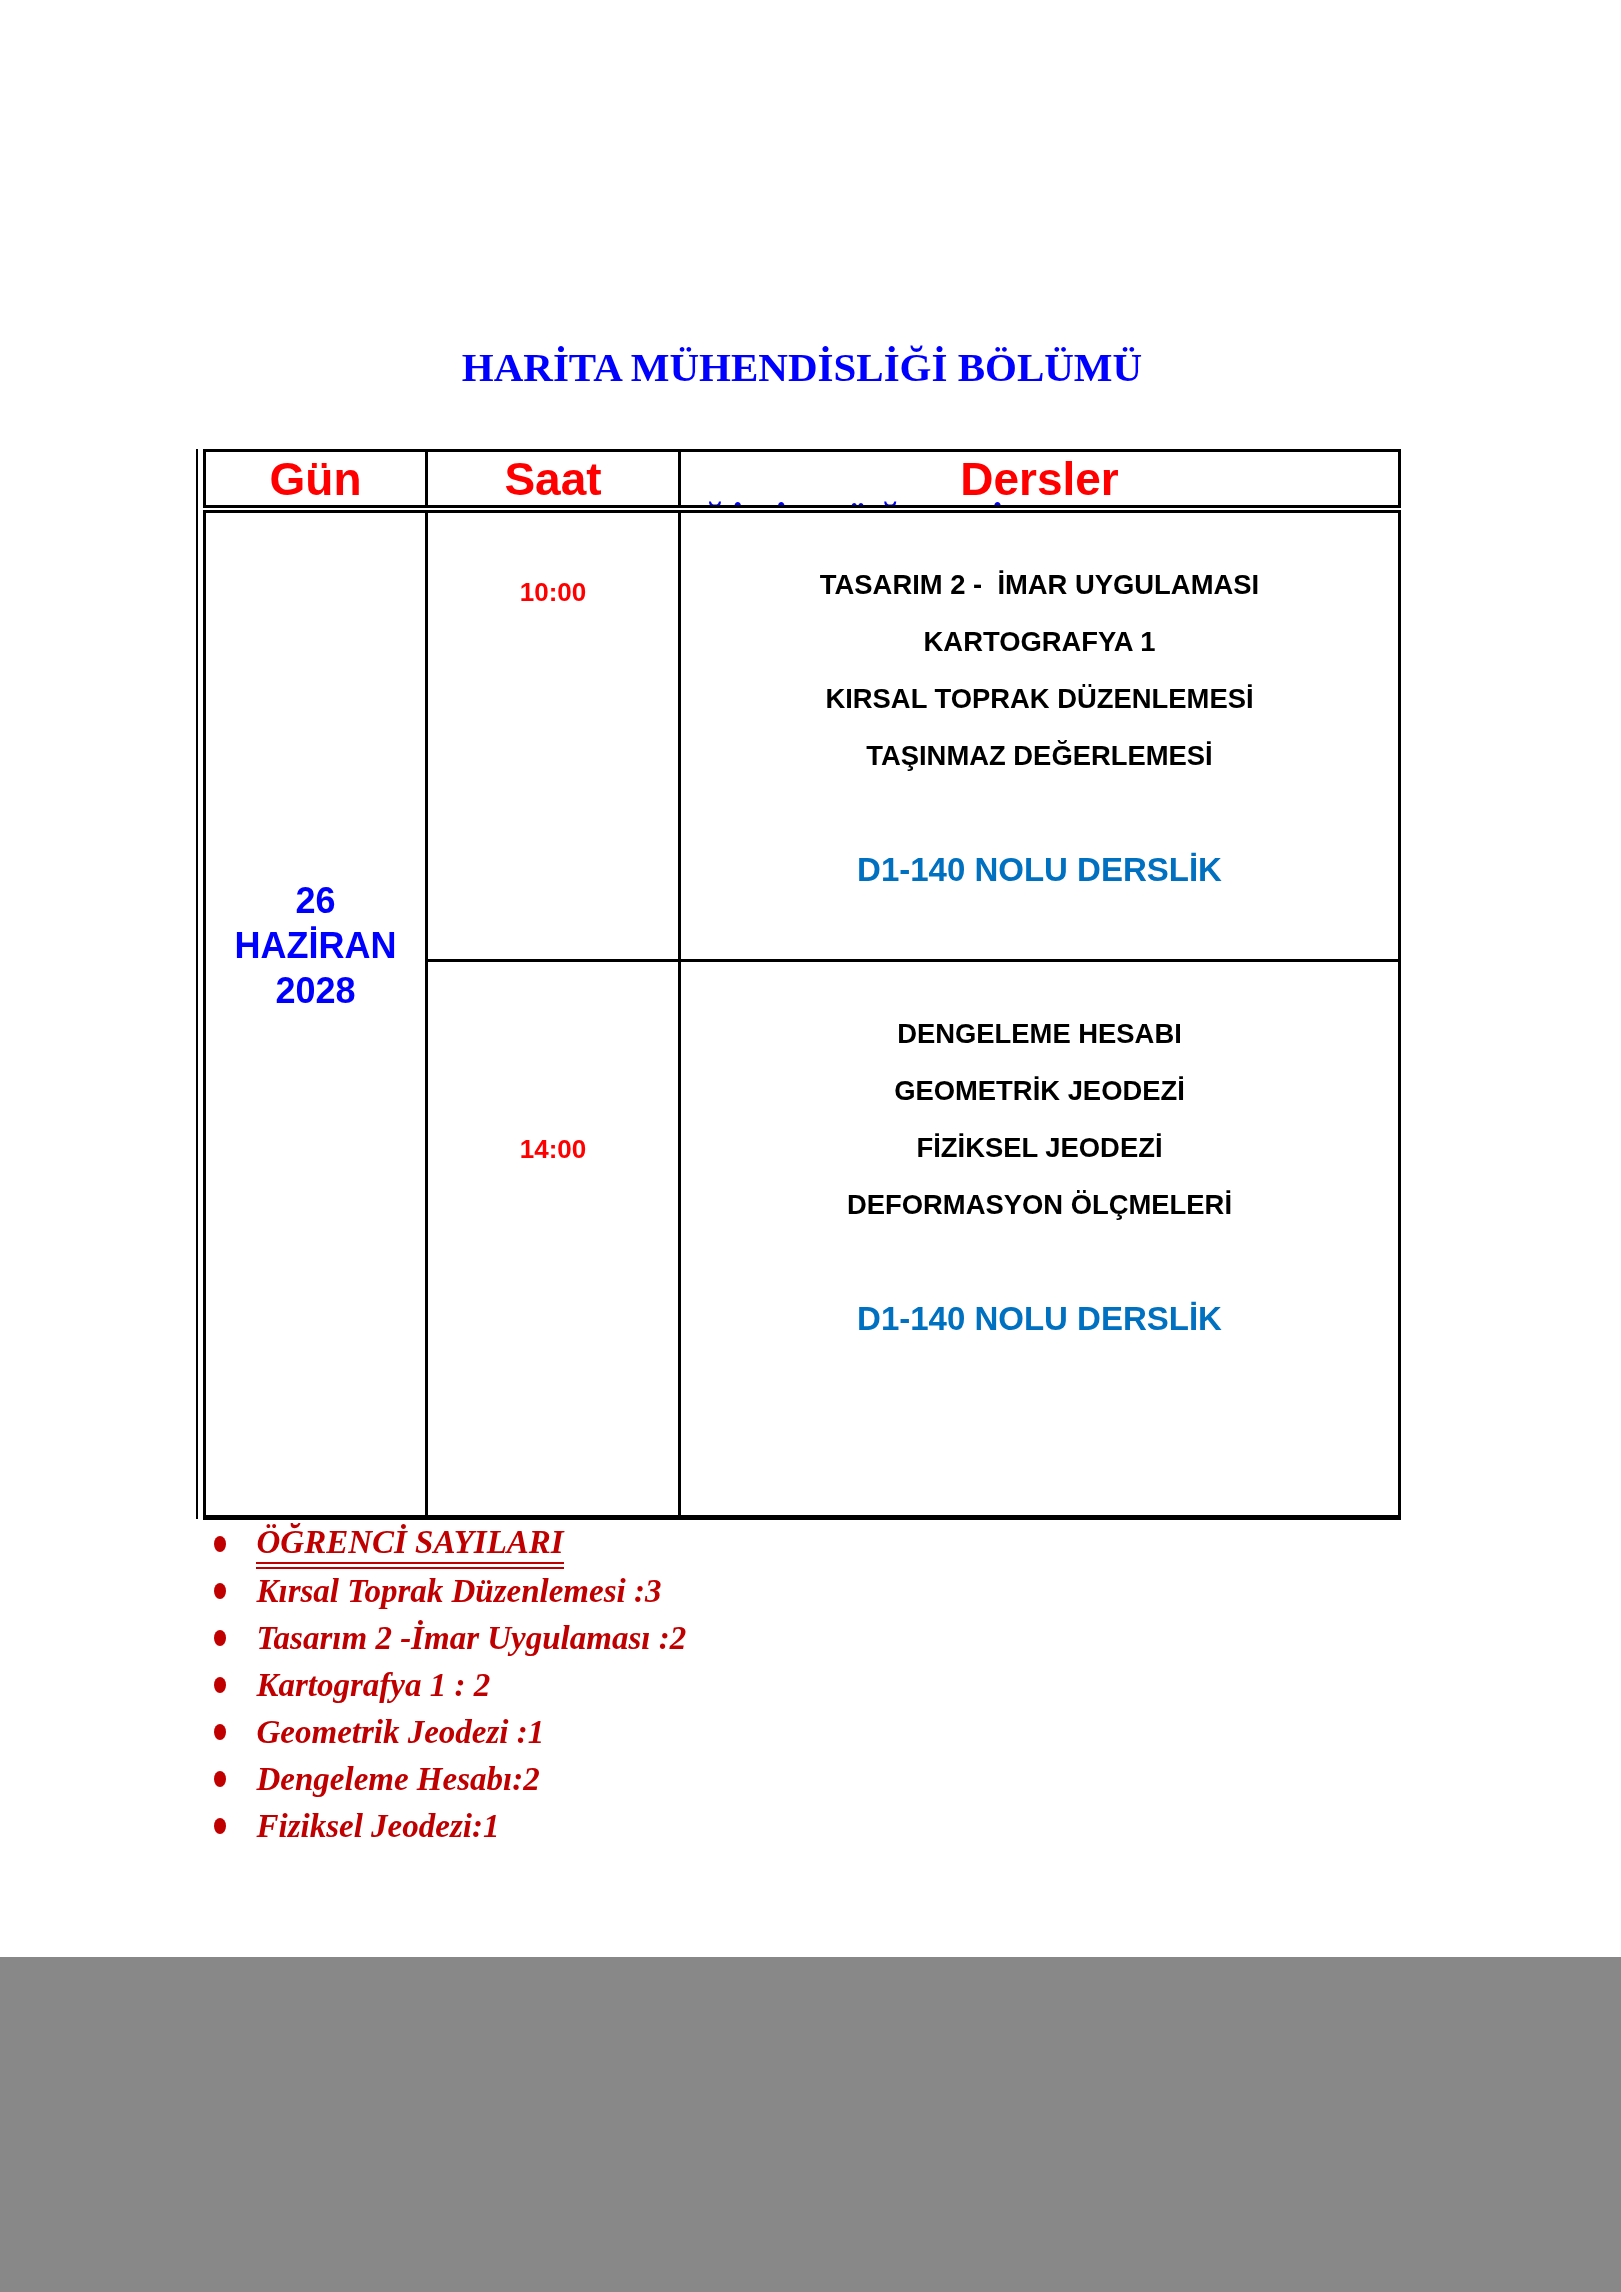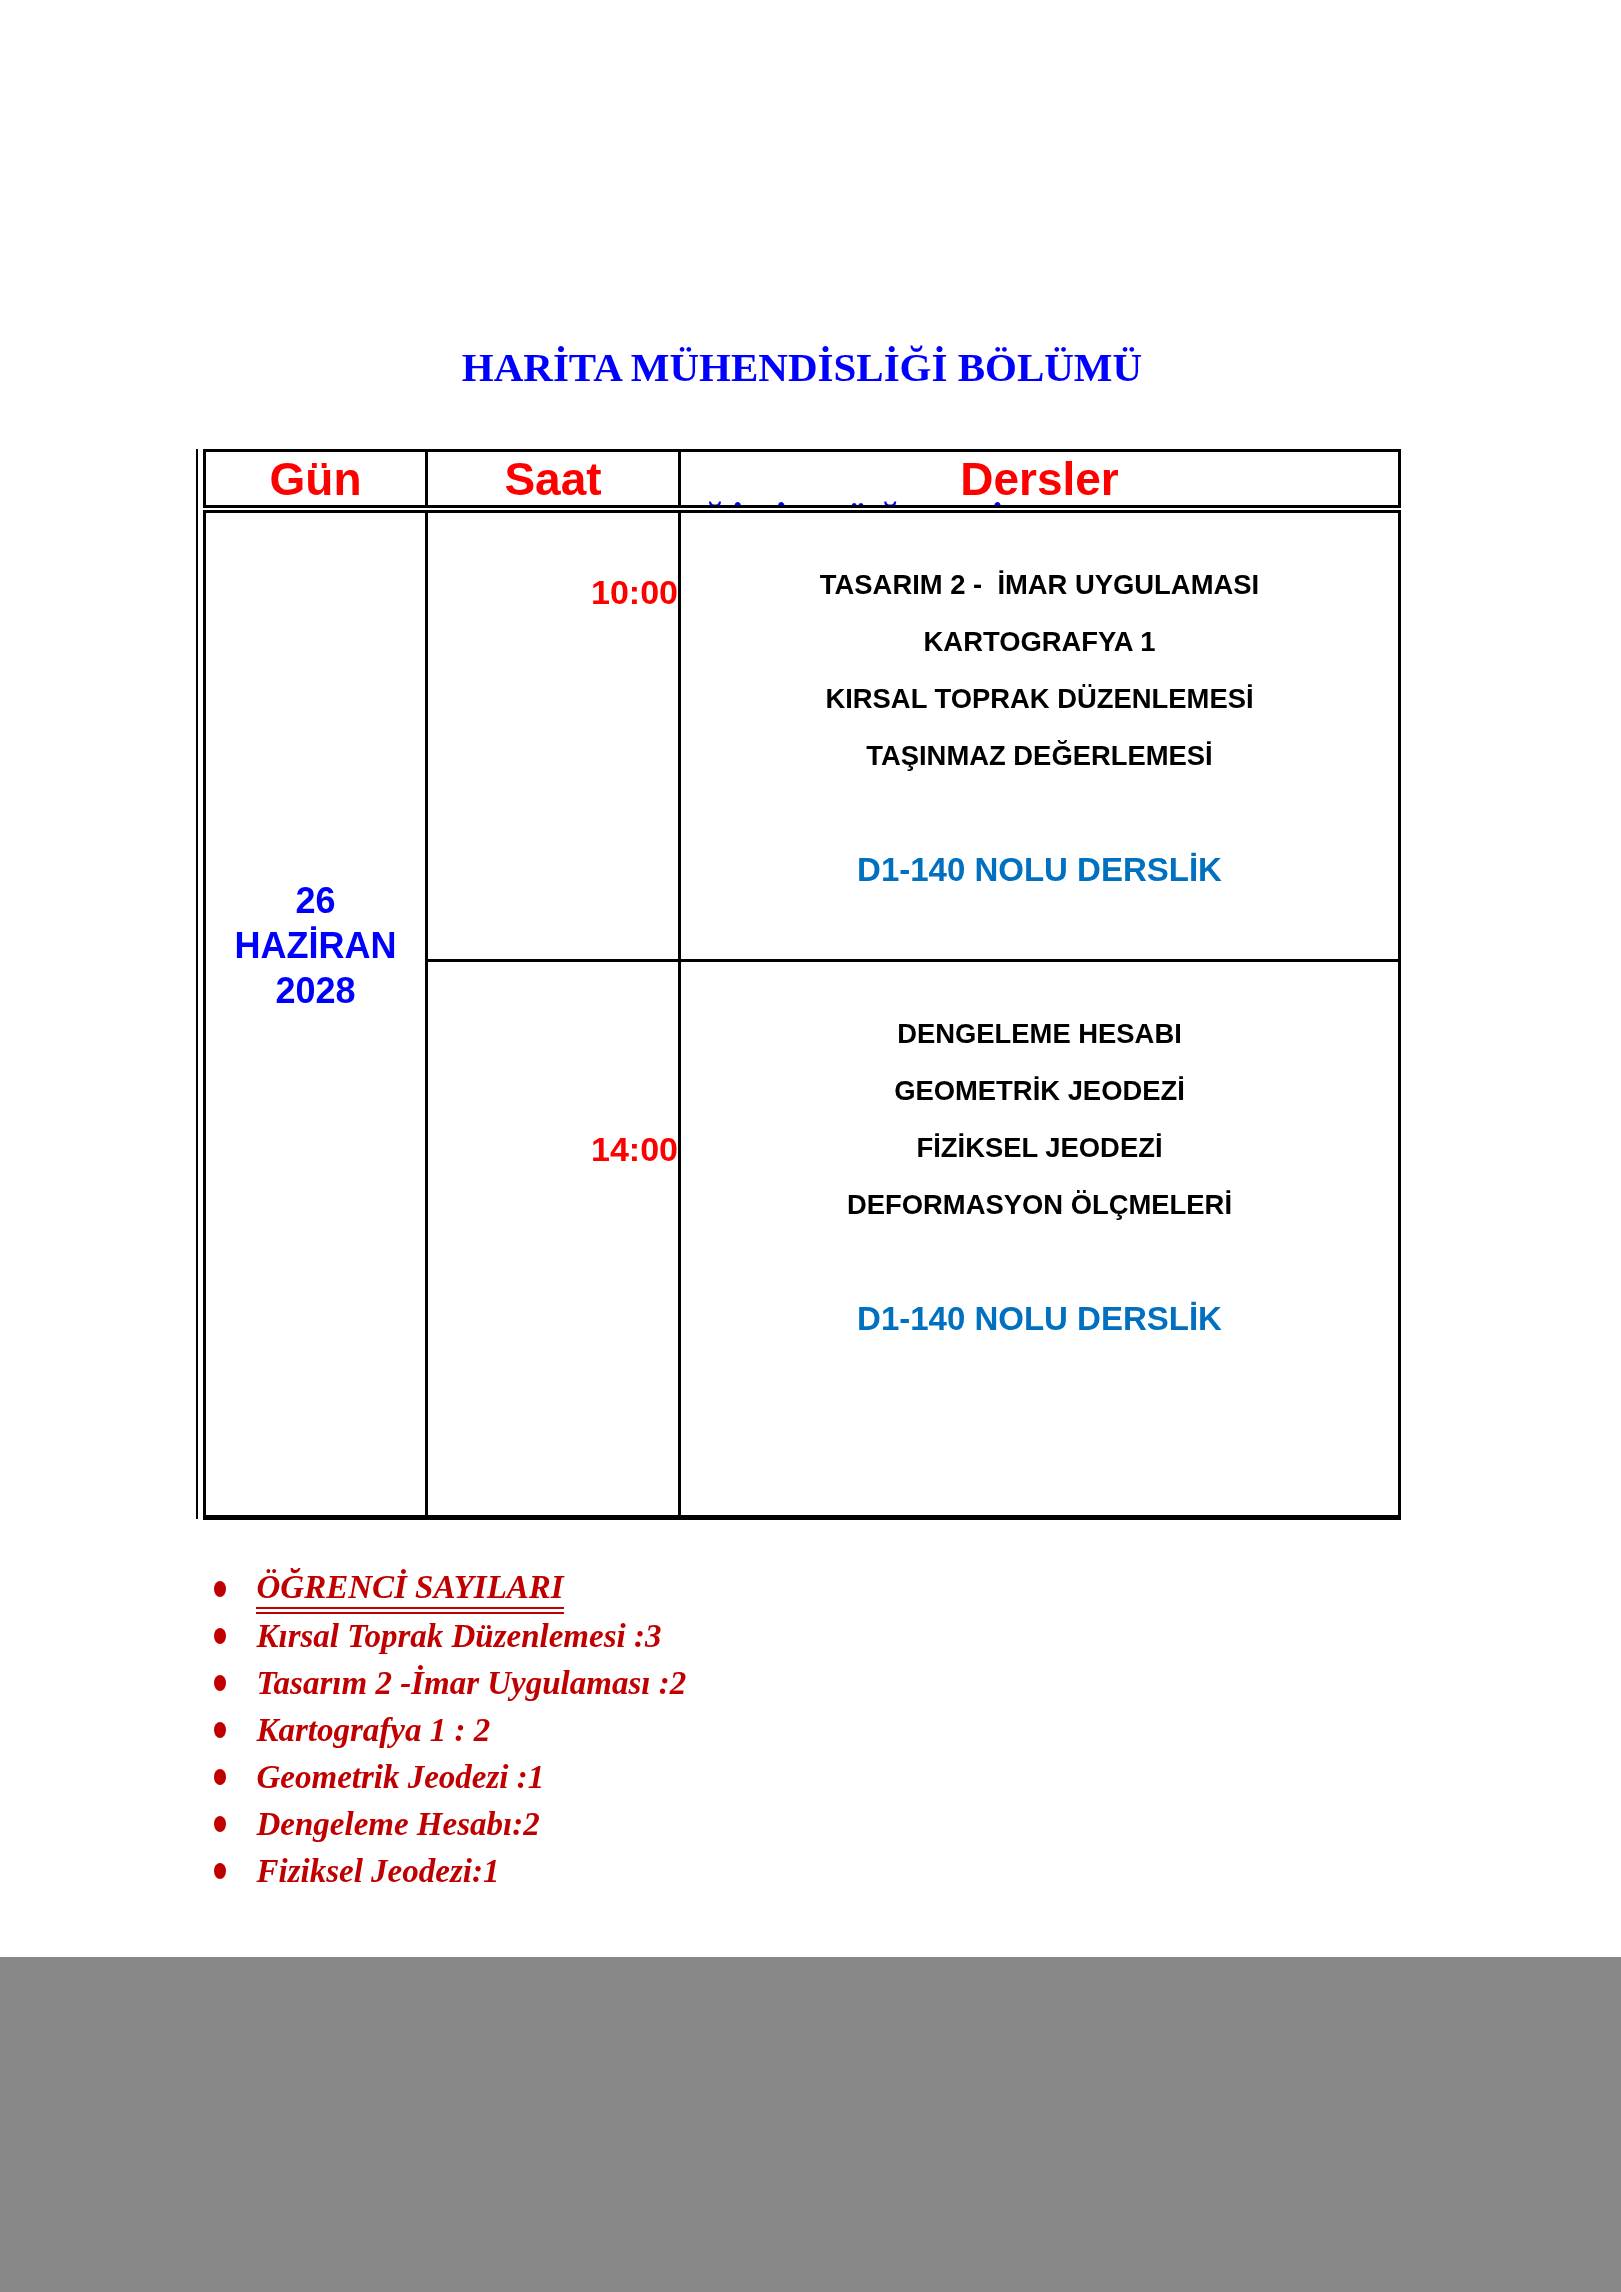--- a/index.html
+++ b/index.html
@@ -50,38 +50,38 @@
     display:grid; grid-template-columns:222px 253px 1fr;
     grid-template-rows:449px 1fr;
     background:var(--page-bg);
   }
   .day-cell { grid-row:1 / 3; border-right:3.9px solid var(--border-black); position:relative; }
   .day-text {
     position:absolute; top:365px; left:0; width:100%; text-align:center;
     color:var(--date-blue); font-weight:bold; font-size:36px; line-height:45px;
   }
   .time-cell {
-    border-right:3.9px solid var(--border-black); text-align:right;
-    color:var(--time-red); font-weight:bold; font-size:34px; line-height:57px;
+    border-right:3.9px solid var(--border-black); text-align:center;
+    color:var(--time-red); font-weight:bold; font-size:26px; line-height:57px;
   }
   .time-cell.r1 { border-bottom:3.9px solid var(--border-black); padding-top:51px; }
   .time-cell.r2 { padding-top:159px; }
   .courses-cell { text-align:center; padding-top:43px; }
   .courses-cell.r1 { border-bottom:3.9px solid var(--border-black); }
   .course-line {
     color:var(--course-black); font-weight:bold; font-size:27.4px;
     line-height:57px; white-space:pre-wrap;
   }
   .spacer-line { height:57px; }
   .room-line {
     color:var(--room-blue); font-weight:bold; font-size:33px; line-height:57px;
   }
 
   
-  .counts { position:absolute; left:203px; top:1521px; width:1078px;margin-top:45px; }
+  .counts { position:absolute; left:203px; top:1521px; width:1078px; }
   .count-row { display:flex; align-items:flex-start; height:47px; }
   .bullet-dot {
     flex:0 0 auto; width:12.7px; height:16.7px; border-radius:50%;
     background:var(--counts-dark-red); margin:14.7px 30px 0 10.8px;
   }
   .count-text {
     display:inline-block; color:var(--counts-dark-red);
     font-family:"Liberation Serif", serif; font-weight:bold; font-style:italic;
     font-size:33px; line-height:47px; white-space:pre-wrap;
   }

